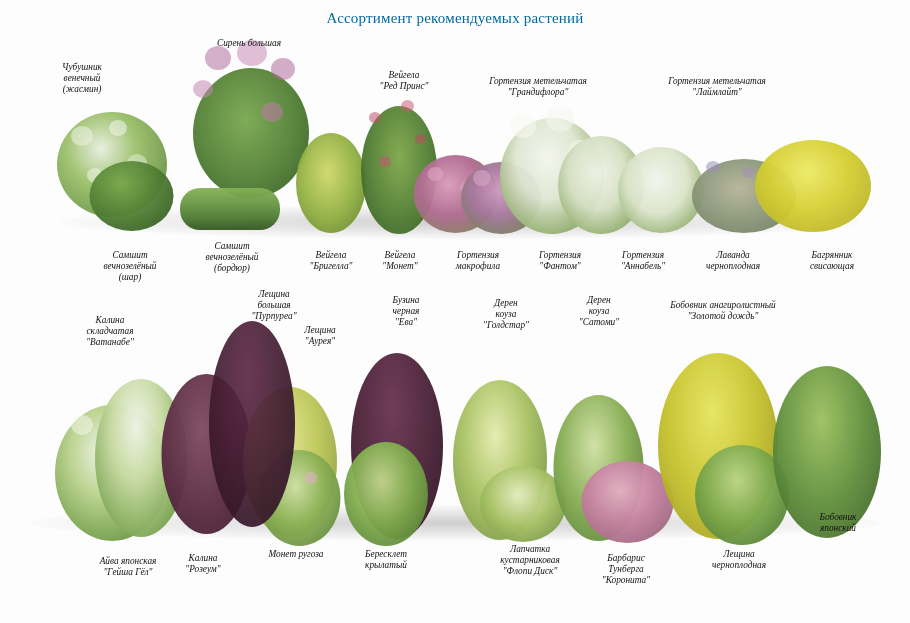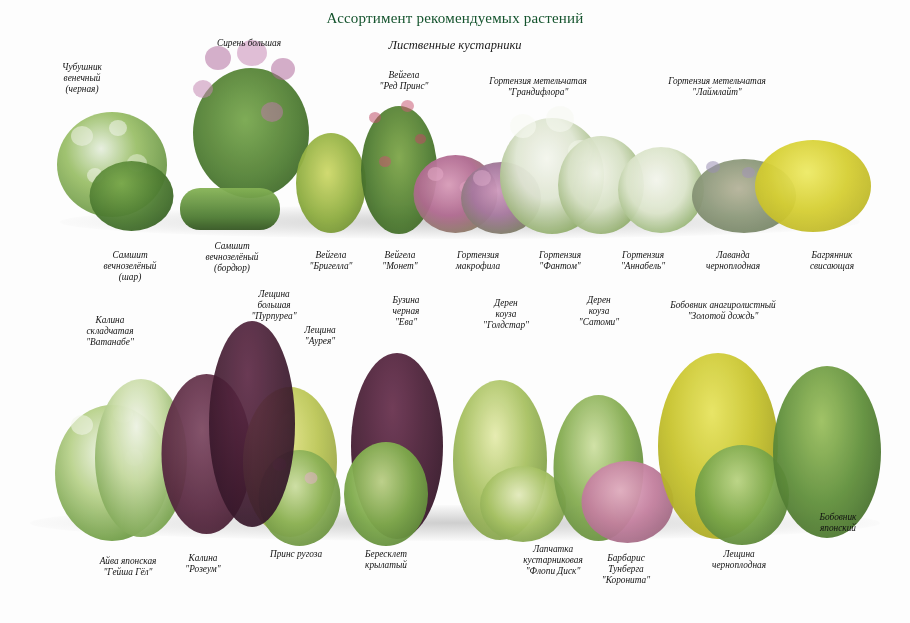--- a/index.html
+++ b/index.html
@@ -21,21 +21,21 @@
     background: #fdfdfd;
   }
   
   .title {
     position: absolute;
     left: 0;
     right: 0;
     top: 10px;
     text-align: center;
     font-size: 15px;
-    color: #14532d;
+    color: #0369a1;
     letter-spacing: .2px;
   }
   .subtitle {
     position: absolute;
     left: 0;
     right: 0;
     top: 38px;
     text-align: center;
     font-size: 12.5px;
     font-style: italic;
@@ -75,21 +75,20 @@
     border-radius: 50%;
     opacity: .55;
   }
 </style>
 </head>
 <body>
 
 <div id="sheet">
 
   <div class="title">Ассортимент рекомендуемых растений</div>
-  <div class="subtitle">Лиственные кустарники</div>
 
   <div>
 
     <div class="ground" style="left:60px; top:205px; width:800px; height:34px;"></div>
 
     <div class="plant" style="left:112px; top:232px; width:130px; height:130px;">
       <div class="blob" style="left:10px; top:10px; width:110px; height:105px; background:radial-gradient(ellipse at 40% 35%, #e7efdf 0%, #9cc06a 38%, #4e7d35 100%);"></div>
       <div class="speck" style="left:24px; top:24px; width:22px; height:20px; background:#eef3e6;"></div>
       <div class="speck" style="left:62px; top:18px; width:18px; height:16px; background:#f2f6ec;"></div>
       <div class="speck" style="left:80px; top:52px; width:20px; height:18px; background:#e3edd6;"></div>
@@ -160,21 +159,21 @@
     </div>
 
     <div class="plant" style="left:840px; top:236px; width:130px; height:110px;">
       <div class="blob" style="left:-20px; top:14px; width:116px; height:92px; background:radial-gradient(ellipse at 45% 35%, #eeea66 0%, #d6cf33 45%, #b0a926 100%);"></div>
     </div>
   </div>
 
   <div>
     <div class="label" style="left:82px; top:62px;">Чубушник
 венечный
-(черная)</div>
+(жасмин)</div>
     <div class="label" style="left:249px; top:38px;">Сирень большая</div>
     <div class="label" style="left:404px; top:70px;">Вейгела
 "Ред Принс"</div>
     <div class="label" style="left:538px; top:76px;">Гортензия метельчатая
 "Грандифлора"</div>
     <div class="label" style="left:717px; top:76px;">Гортензия метельчатая
 "Лаймлайт"</div>
 
     <div class="label" style="left:130px; top:250px;">Самшит
 вечнозелёный
@@ -286,24 +285,24 @@
     <div class="label" style="left:599px; top:295px;">Дерен
 коуза
 "Сатоми"</div>
     <div class="label" style="left:723px; top:300px;">Бобовник анагиролистный
 "Золотой дождь"</div>
 
     <div class="label" style="left:128px; top:556px;">Айва японская
 "Гейша Гёл"</div>
     <div class="label" style="left:203px; top:553px;">Калина
 "Розеум"</div>
-    <div class="label" style="left:296px; top:549px;">Принс ругоза</div>
+    <div class="label" style="left:296px; top:549px;">Монет ругоза</div>
     <div class="label" style="left:386px; top:549px;">Бересклет
 крылатый</div>
-    <div class="label" style="left:553px; top:544px;">Лапчатка
+    <div class="label" style="left:530px; top:544px;">Лапчатка
 кустарниковая
 "Флопи Диск"</div>
     <div class="label" style="left:626px; top:553px;">Барбарис
 Тунберга
 "Коронита"</div>
     <div class="label" style="left:739px; top:549px;">Лещина
 черноплодная</div>
     <div class="label" style="left:838px; top:512px;">Бобовник
 японский</div>
   </div>

